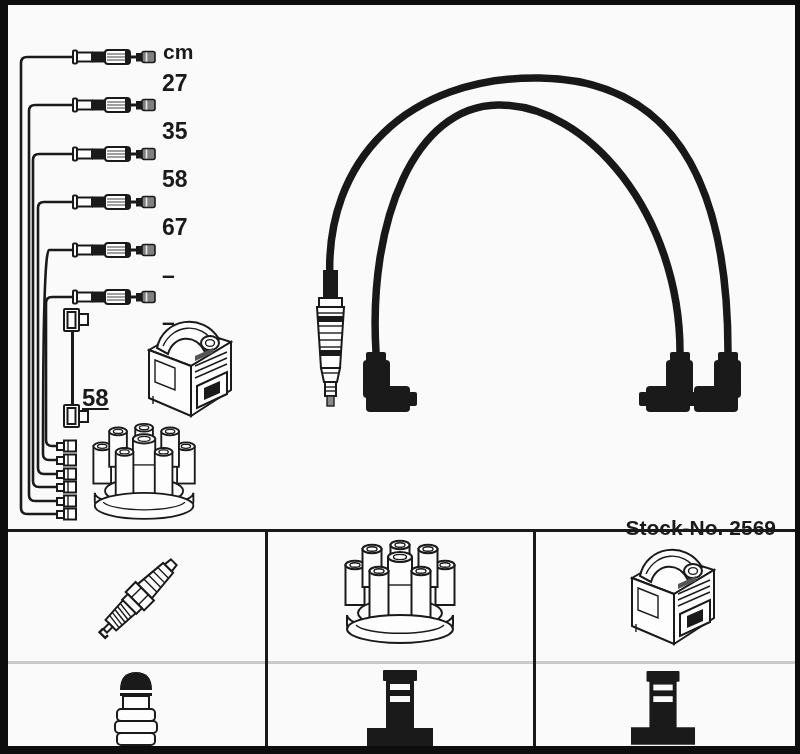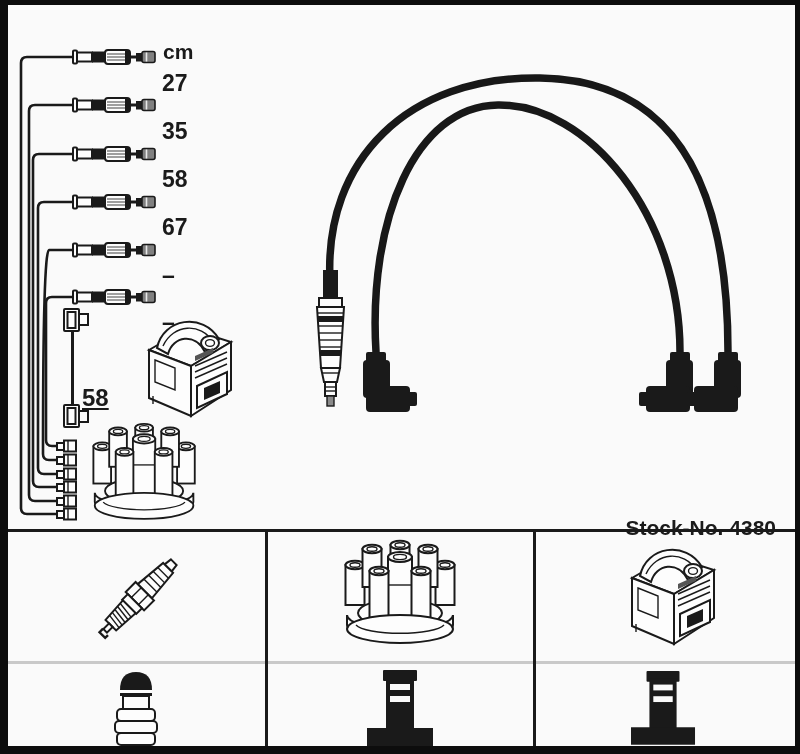--- a/index.html
+++ b/index.html
@@ -233,14 +233,14 @@
   </svg>
 
   <div id="cm-header" class="abs txt">cm</div>
   <div class="abs txt len" style="top:44px;">27</div>
   <div class="abs txt len" style="top:92px;">35</div>
   <div class="abs txt len" style="top:140px;">58</div>
   <div class="abs txt len" style="top:188px;">67</div>
   <div class="abs txt len" style="top:236px;">–</div>
   <div class="abs txt len" style="top:283px;">–</div>
   <div id="coil-lead-len" class="abs txt">58</div>
-  <div id="stock-number" class="abs txt">Stock-No. 4380</div>
+  <div id="stock-number" class="abs txt">Stock-No. 2569</div>
 </div>
 
 </body></html>

